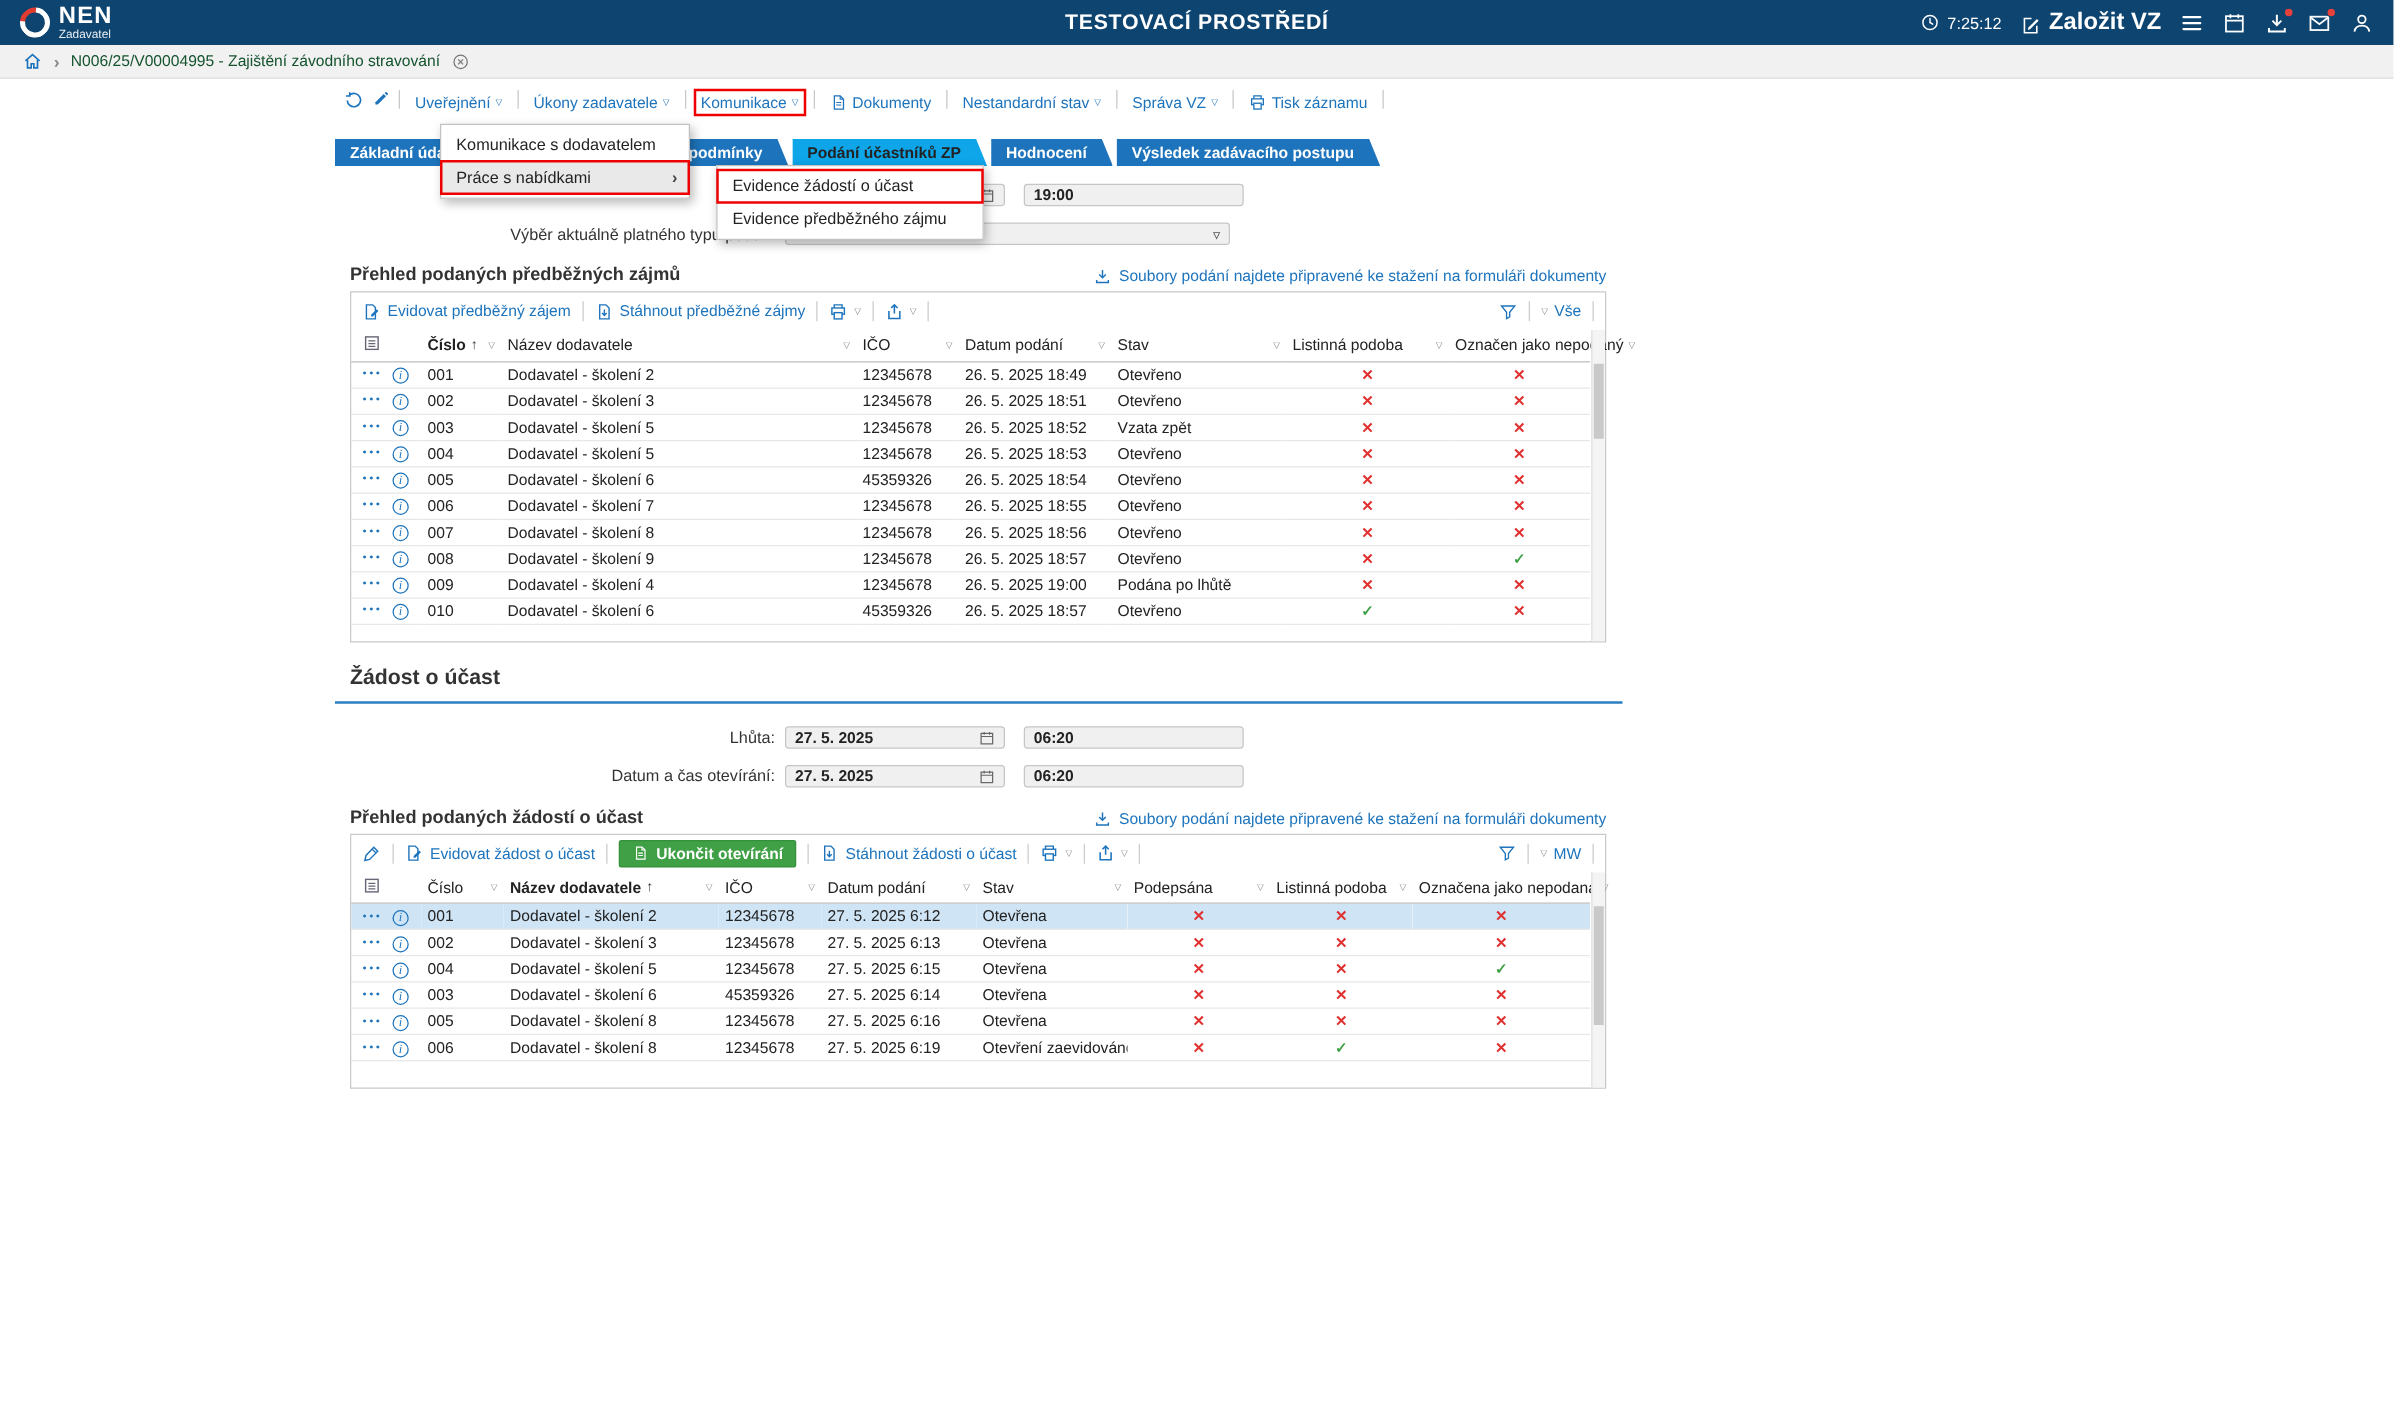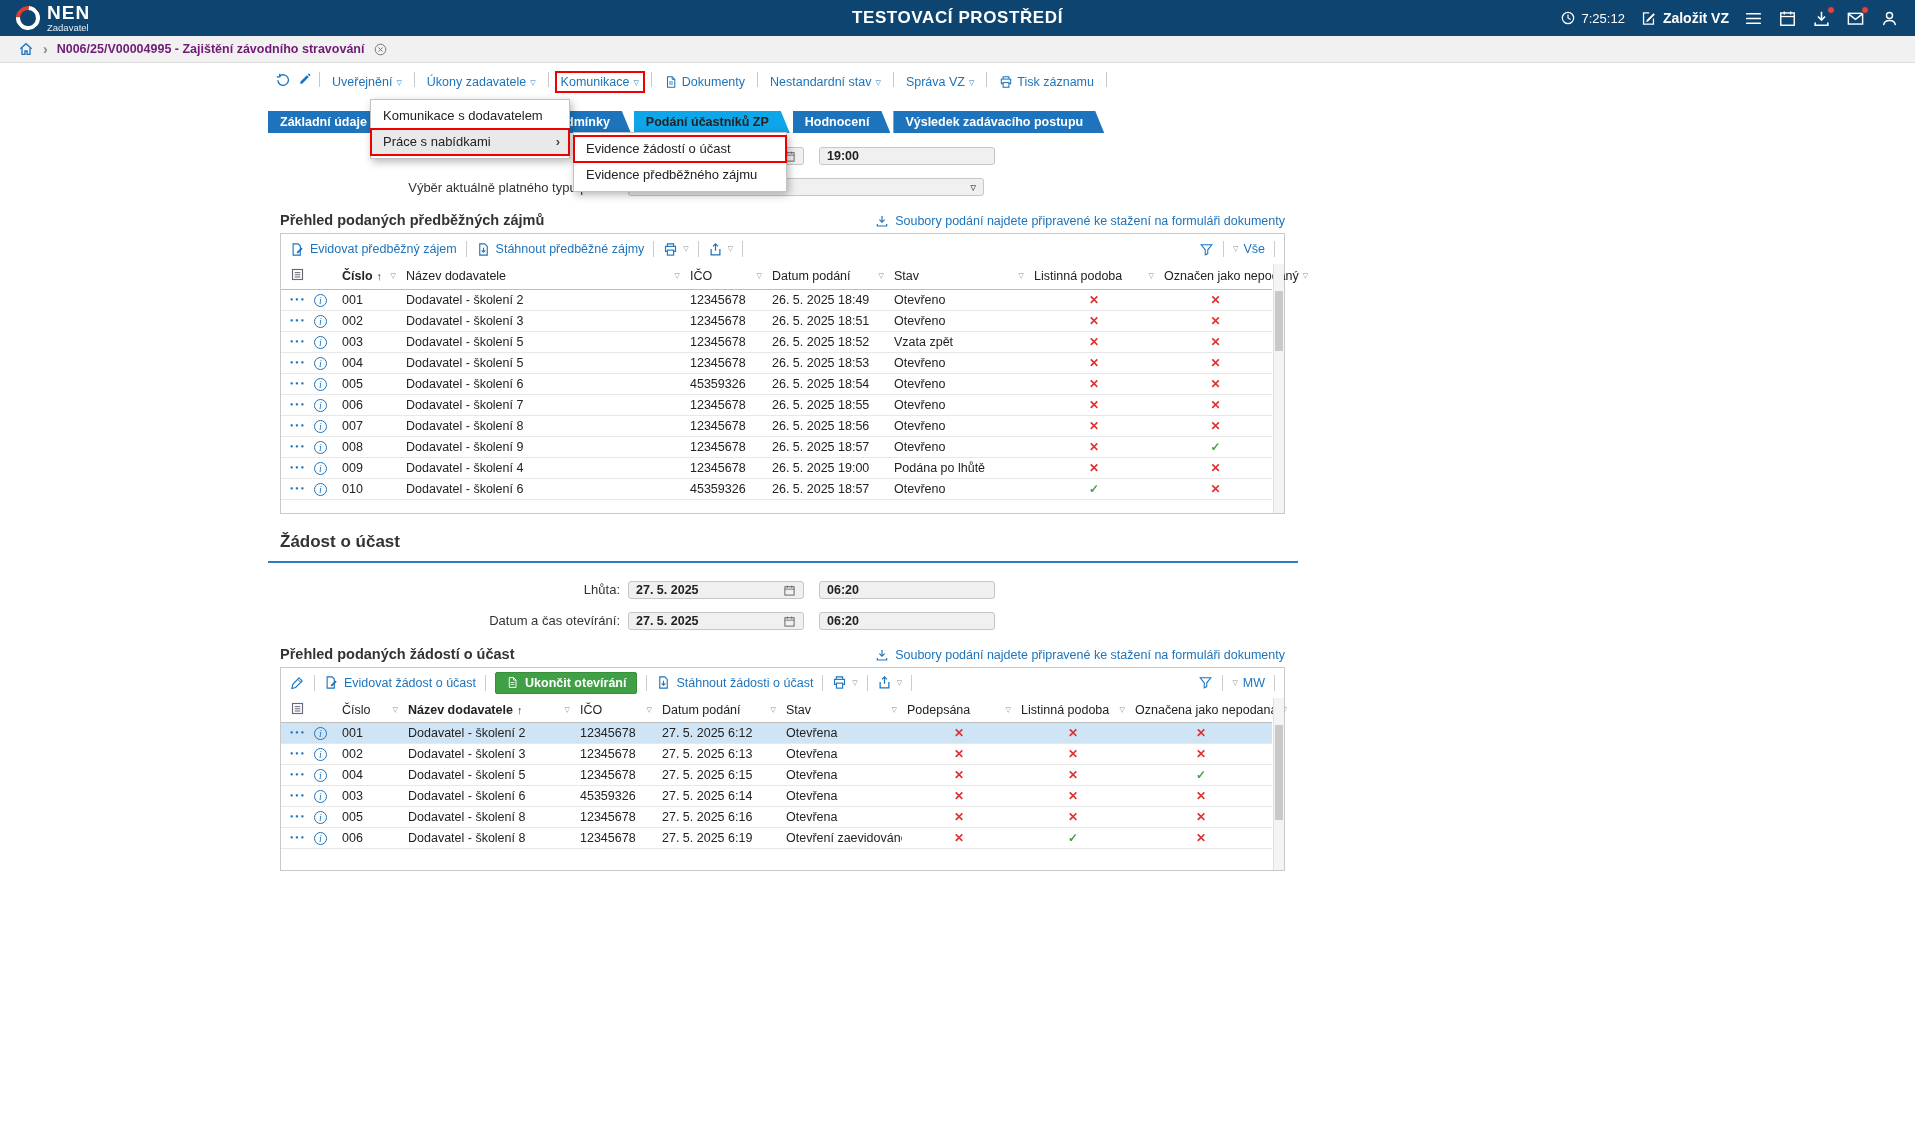--- a/index.html
+++ b/index.html
@@ -25,31 +25,31 @@
   
   .topbar{position:absolute;left:0;top:0;width:100%;height:36px;background:var(--navy);color:#fff;display:flex;align-items:center;padding:0 16px}
   .brand{display:flex;align-items:center;gap:7px;cursor:pointer}
   .logo-circle{width:24px;height:24px;border-radius:50%;border:4px solid #fff;border-top-color:#e03c31;transform:rotate(-40deg);display:inline-block}
   .brand-col{display:flex;flex-direction:column;line-height:1}
   .brand-name{font-size:19px;font-weight:700;letter-spacing:1px}
   .brand-sub{font-size:9.5px;margin-top:1px;color:#e8eef4}
   .env-title{position:absolute;left:50%;transform:translateX(-50%);font-size:17px;font-weight:700;letter-spacing:.6px;line-height:36px}
   .top-right{margin-left:auto;display:flex;align-items:center;gap:15px}
   .clockwrap{display:flex;align-items:center;gap:6px;font-size:13px}
-  .createvz{display:flex;align-items:flex-start;gap:6px;background:none;border:none;color:#fff;font-family:inherit;font-size:14px;font-weight:700;cursor:pointer}
+  .createvz{display:flex;align-items:flex-end;gap:6px;background:none;border:none;color:#fff;font-family:inherit;font-size:19px;font-weight:700;cursor:pointer}
   .hicon{position:relative;width:19px;height:19px;color:#fff;cursor:pointer}
   .hicon svg{width:19px;height:19px}
   .badge{position:absolute;top:-3px;right:-4px;width:8px;height:8px;border-radius:50%;background:#e8413c;border:1px solid var(--navy)}
 
   
   .crumbbar{position:absolute;left:0;top:36px;width:100%;height:27px;background:#f1f1f1;border-bottom:1px solid #dcdcdc;display:flex;align-items:center;padding:0 18px;gap:9px}
   .crumb-home{color:var(--blue);width:16px;height:16px;cursor:pointer}
   .crumb-home svg{width:16px;height:16px}
   .crumb-chev{color:#8a8a8a;font-size:14px;font-weight:700;line-height:1}
-  .crumb-text{font-size:12.5px;font-weight:700;color:#701a75}
+  .crumb-text{font-size:12.5px;font-weight:400;color:#14532d}
   .crumb-close{color:#777;width:15px;height:15px;cursor:pointer}
   .crumb-close svg{width:15px;height:15px}
 
   
   .content{position:absolute;left:268px;top:63px;width:1030px}
 
   
   .rtoolbar{margin-top:9px;height:24px;display:flex;align-items:flex-start;gap:7px;color:var(--blue);font-size:12.5px;padding-left:7px}
   .tb-ic{color:var(--blue);cursor:pointer;display:inline-flex}
   .tb-item{display:inline-flex;align-items:center;gap:4px;padding:3px 5px;cursor:pointer;white-space:nowrap}
@@ -112,21 +112,21 @@
   .mk{font-weight:700;font-size:12px}
   .mk.no{color:var(--cross)}
   .mk.ok{color:var(--check)}
   .gridicon{color:#667;display:inline-flex}
   .scrolltrack{position:absolute;top:0;right:0;bottom:0;width:11px;background:#f4f4f4;border-left:1px solid #e0e0e0}
   .scrollthumb{position:absolute;left:1px;right:1px;background:#c9c9c9}
   .gridfill1{height:13px}
   .gridfill2{height:21px}
 
   
-  .ctxmenu{position:absolute;left:370px;top:99px;width:200px;background:#fff;border:1px solid #c2c2c2;box-shadow:2px 3px 8px rgba(0,0,0,.28);z-index:80;padding:3px 0}
+  .ctxmenu{position:absolute;left:352px;top:99px;width:200px;background:#fff;border:1px solid #c2c2c2;box-shadow:2px 3px 8px rgba(0,0,0,.28);z-index:80;padding:3px 0}
   .ctxitem{height:26px;line-height:26px;padding:0 12px;font-size:13px;color:#222;cursor:pointer;position:relative;white-space:nowrap}
   .ctxitem.hov{background:#e9e9e9}
   .ctxarrow{position:absolute;right:9px;top:0;color:#444;font-size:13px;font-weight:700}
   .submenu{left:573px;top:132px;width:214px}
 </style>
 </head>
 <body>
 
 <svg width="0" height="0" style="position:absolute" aria-hidden="true">
 <defs>

